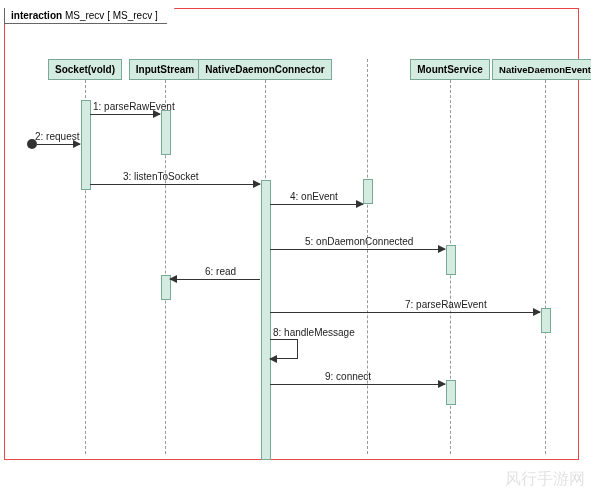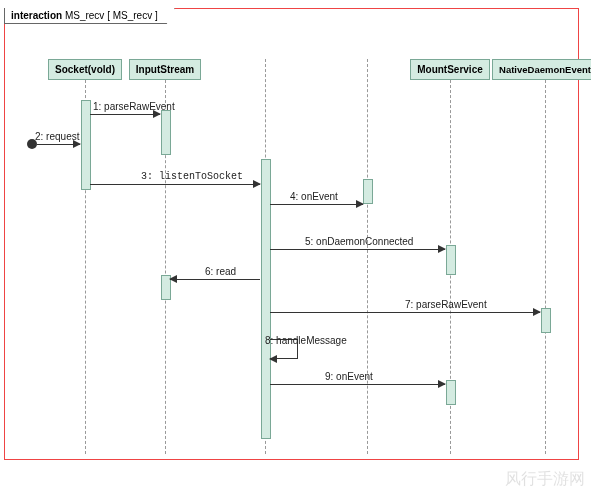--- a/index.html
+++ b/index.html
@@ -159,20 +159,21 @@
     </div>
 
     <div class="lifeline" style="left: 40px; width: 80px;">
       <div class="lifeline-head">Socket(vold)</div>
       <div class="lifeline-line">
         <div class="activation" style="top: 20px; height: 90px;"></div>
       </div>
     </div>
 
     <div class="lifeline" style="left: 200px; width: 120px;">
+      <div class="lifeline-head">NativeDaemonConnector</div>
       <div class="lifeline-line">
         <div class="activation" style="top: 100px; height: 280px;"></div>
       </div>
     </div>
 
     <div class="lifeline" style="left: 325px; width: 75px;">
       <div class="lifeline-line">
         <div class="activation" style="top: 120px; height: 25px;"></div>
       </div>
     </div>
@@ -199,21 +200,21 @@
 
     <div class="found-dot" style="top: 80px; left: 22px;"></div>
     <div class="message" style="top: 85px; left: 32px; width: 43px;">
       <div class="msg-arrow-r"></div>
     </div>
     <div class="msg-label" style="top: 72px; left: 30px;">2: request</div>
 
     <div class="message" style="top: 125px; left: 85px; width: 170px;">
       <div class="msg-arrow-r"></div>
     </div>
-    <div class="msg-label" style="top: 112px; left: 136px; font-family: Liberation Mono, monospace;">3: listenToSocket</div>
+    <div class="msg-label" style="top: 112px; left: 118px;">3: listenToSocket</div>
 
     <div class="message" style="top: 145px; left: 265px; width: 93px;">
       <div class="msg-arrow-r"></div>
     </div>
     <div class="msg-label" style="top: 132px; left: 285px;">4: onEvent</div>
 
     <div class="message" style="top: 190px; left: 265px; width: 175px;">
       <div class="msg-arrow-r"></div>
     </div>
     <div class="msg-label" style="top: 177px; left: 300px;">5: onDaemonConnected</div>
@@ -224,23 +225,23 @@
     <div class="msg-label" style="top: 207px; left: 200px;">6: read</div>
 
     <div class="message" style="top: 253px; left: 265px; width: 270px;">
       <div class="msg-arrow-r"></div>
     </div>
     <div class="msg-label" style="top: 240px; left: 400px;">7: parseRawEvent</div>
 
     <div class="self-msg" style="top: 280px; left: 265px; width: 28px; height: 20px;">
       <div class="arrow"></div>
     </div>
-    <div class="msg-label" style="top: 268px; left: 260px; margin-top: 8px;">8: handleMessage</div>
+    <div class="msg-label" style="top: 268px; left: 268px;">8: handleMessage</div>
 
     <div class="message" style="top: 325px; left: 265px; width: 175px;">
       <div class="msg-arrow-r"></div>
     </div>
-    <div class="msg-label" style="top: 312px; left: 320px;">9: onEvent</div>
+    <div class="msg-label" style="top: 312px; left: 320px;">9: connect</div>
 
   </div>
 </div>
 
 <div class="watermark">风行手游网</div>
 
 </body></html>

